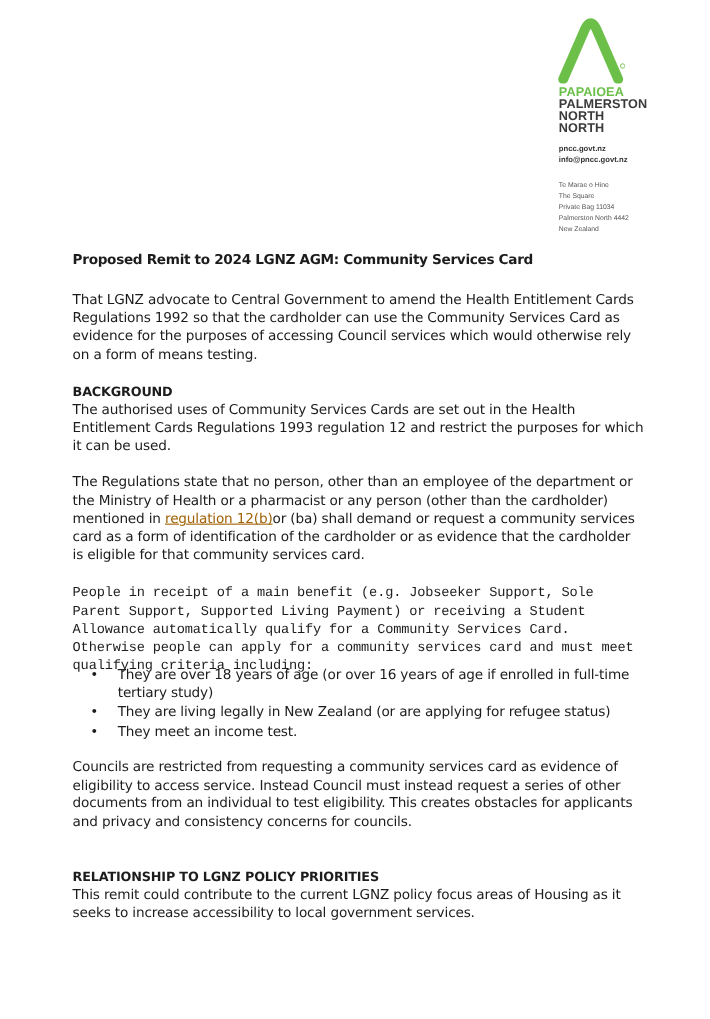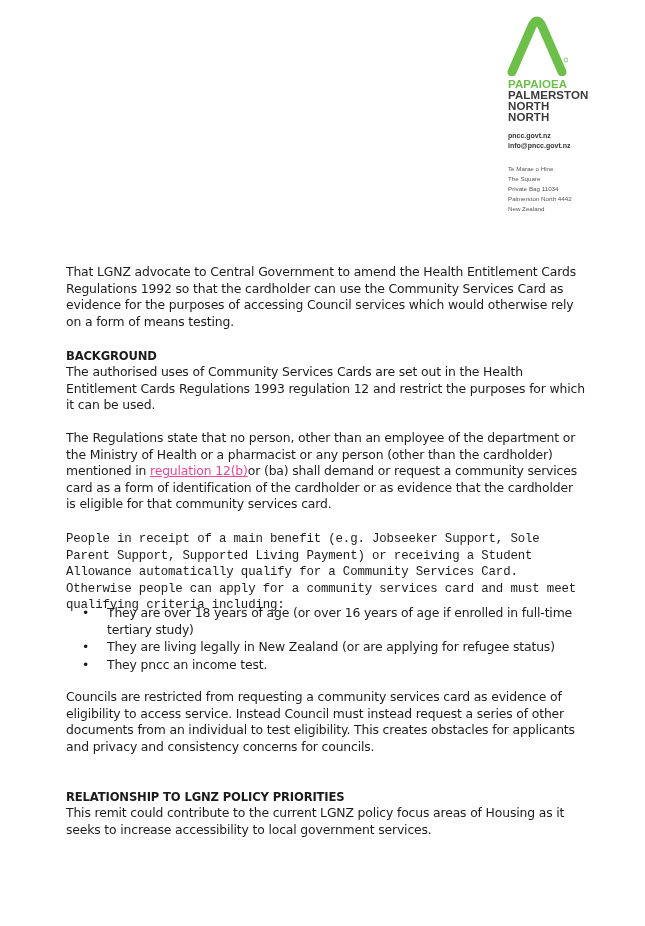--- a/index.html
+++ b/index.html
@@ -110,21 +110,21 @@
   }
   .p-bg4 { top: 689px; }
   .h-relationship {
     top: 789px;
     font-weight: bold;
     font-size: 11.6px;
   }
   .p-rel { top: 805px; }
 
   a.link {
-    color: #ec4899;
+    color: #a16207;
     text-decoration: underline;
   }
 </style>
 </head>
 <body>
 
 <div class="page">
 
   <svg class="logo" viewBox="0 0 62 62">
     <path d="M6 58 L26 12 Q31 2 36 12 L56 58" fill="none" stroke="#6cc04a" stroke-width="9" stroke-linecap="round" stroke-linejoin="round"></path>
@@ -147,20 +147,21 @@
 
   <div class="address">
     <div>Te Marae o Hine</div>
     <div>The Square</div>
     <div>Private Bag 11034</div>
     <div>Palmerston North 4442</div>
     <div>New Zealand</div>
   </div>
 
 
+  <div class="text title">Proposed Remit to 2024 LGNZ AGM: Community Services Card</div>
 
   <div class="text p-remit">That LGNZ advocate to Central Government to amend the Health Entitlement Cards Regulations 1992 so that the cardholder can use the Community Services Card as evidence for the purposes of accessing Council services which would otherwise rely on a form of means testing.</div>
 
   <div class="text h-background">BACKGROUND</div>
 
   <div class="text p-bg1">The authorised uses of Community Services Cards are set out in the Health Entitlement Cards Regulations 1993 regulation 12 and restrict the purposes for which it can be used.</div>
 
   <div class="text p-bg2"><span>The Regulations state that no person, other than an employee of the department or the Ministry of Health or a pharmacist or any person (other than the cardholder) mentioned in </span><a class="link" href="#">regulation 12(b)</a><span>or (ba) shall demand or request a community services card as a form of identification of the cardholder or as evidence that the cardholder is eligible for that community services card.</span></div>
 
   <div class="text p-bg3">People in receipt of a main benefit (e.g. Jobseeker Support, Sole Parent Support, Supported Living Payment) or receiving a Student Allowance automatically qualify for a Community Services Card. Otherwise people can apply for a community services card and must meet qualifying criteria including:</div>
@@ -169,21 +170,21 @@
     <li>
       <span class="dot">•</span>
       <span>They are over 18 years of age (or over 16 years of age if enrolled in full-time tertiary study)</span>
     </li>
     <li>
       <span class="dot">•</span>
       <span>They are living legally in New Zealand (or are applying for refugee status)</span>
     </li>
     <li>
       <span class="dot">•</span>
-      <span>They pncc an income test.</span>
+      <span>They meet an income test.</span>
     </li>
   </ul>
 
   <div class="text p-bg4">Councils are restricted from requesting a community services card as evidence of eligibility to access service. Instead Council must instead request a series of other documents from an individual to test eligibility. This creates obstacles for applicants and privacy and consistency concerns for councils.</div>
 
   <div class="text h-relationship">RELATIONSHIP TO LGNZ POLICY PRIORITIES</div>
 
   <div class="text p-rel">This remit could contribute to the current LGNZ policy focus areas of Housing as it seeks to increase accessibility to local government services.</div>
 
 </div>

